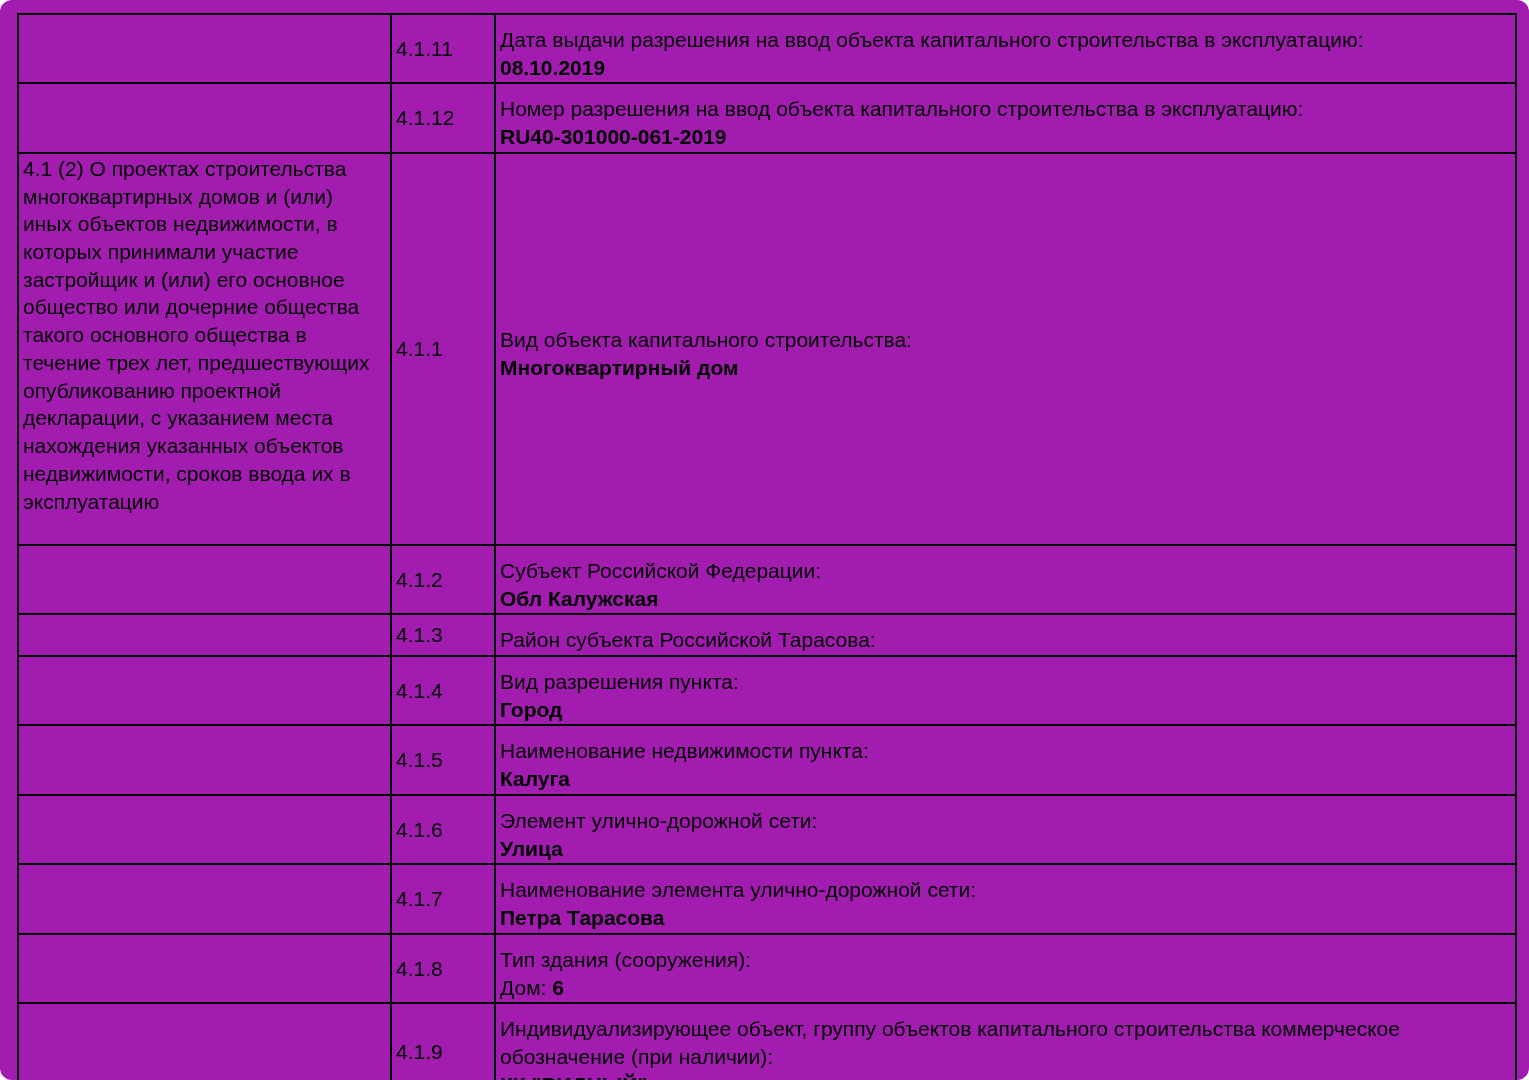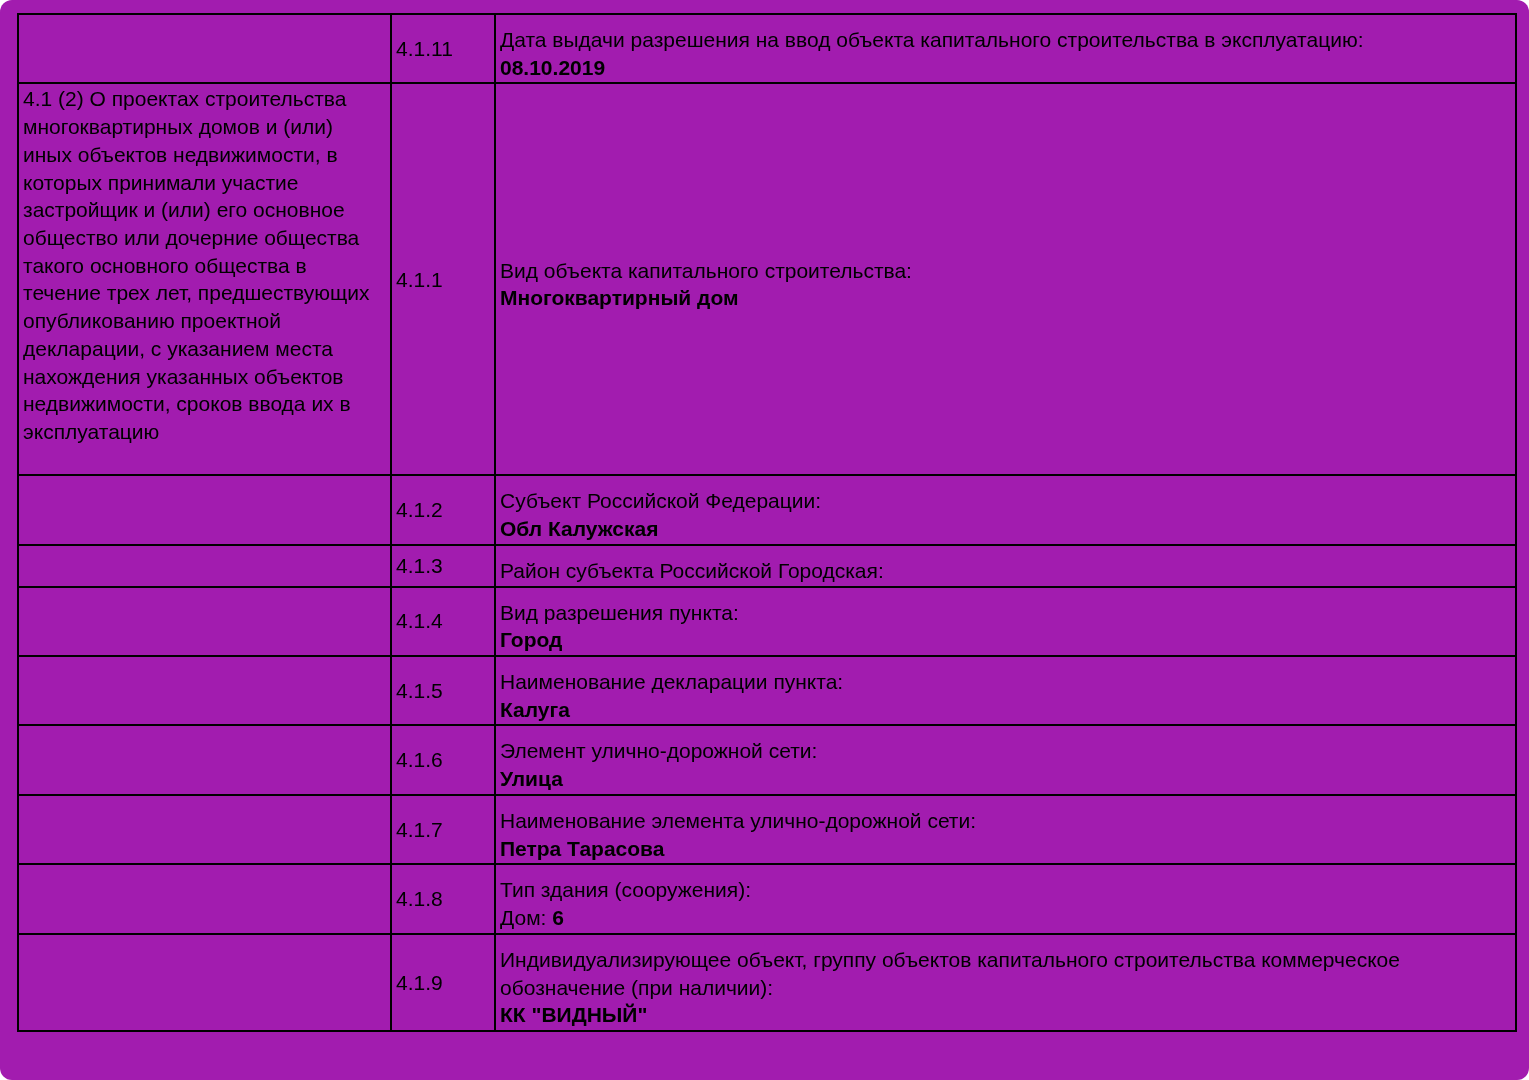--- a/index.html
+++ b/index.html
@@ -51,20 +51,28 @@
 
       <tr style="height:55px">
         <td class="c1"></td>
         <td class="c2">4.1.11</td>
         <td class="c3">
           <div class="field-label">Дата выдачи разрешения на ввод объекта капитального строительства в эксплуатацию:</div>
           <div class="field-value"><span class="vpre"></span><span class="vbold">08.10.2019</span></div>
         </td>
       </tr>
 
+      <tr style="height:60px">
+        <td class="c1"></td>
+        <td class="c2">4.1.12</td>
+        <td class="c3">
+          <div class="field-label">Номер разрешения на ввод объекта капитального строительства в эксплуатацию:</div>
+          <div class="field-value"><span class="vpre"></span><span class="vbold">RU40-301000-061-2019</span></div>
+        </td>
+      </tr>
 
 
       <tr style="height:392px">
         <td class="c1">4.1 (2) О проектах строительства многоквартирных домов и (или) иных объектов недвижимости, в которых принимали участие застройщик и (или) его основное общество или дочерние общества такого основного общества в течение трех лет, предшествующих опубликованию проектной декларации, с указанием места нахождения указанных объектов недвижимости, сроков ввода их в эксплуатацию</td>
         <td class="c2">4.1.1</td>
         <td class="c3">
           <div class="field-label">Вид объекта капитального строительства:</div>
           <div class="field-value"><span class="vpre"></span><span class="vbold">Многоквартирный дом</span></div>
         </td>
       </tr>
@@ -75,39 +83,39 @@
         <td class="c3">
           <div class="field-label">Субъект Российской Федерации:</div>
           <div class="field-value"><span class="vpre"></span><span class="vbold">Обл Калужская</span></div>
         </td>
       </tr>
 
       <tr style="height:28px">
         <td class="c1"></td>
         <td class="c2">4.1.3</td>
         <td class="c3">
-          <div class="field-label">Район субъекта Российской Городская:</div>
+          <div class="field-label">Район субъекта Российской Тарасова:</div>
 
         </td>
       </tr>
 
       <tr style="height:62px">
         <td class="c1"></td>
         <td class="c2">4.1.4</td>
         <td class="c3">
           <div class="field-label">Вид разрешения пункта:</div>
           <div class="field-value"><span class="vpre"></span><span class="vbold">Город</span></div>
         </td>
       </tr>
 
       <tr style="height:58px">
         <td class="c1"></td>
         <td class="c2">4.1.5</td>
         <td class="c3">
-          <div class="field-label">Наименование декларации пункта:</div>
+          <div class="field-label">Наименование недвижимости пункта:</div>
           <div class="field-value"><span class="vpre"></span><span class="vbold">Калуга</span></div>
         </td>
       </tr>
 
       <tr style="height:58px">
         <td class="c1"></td>
         <td class="c2">4.1.6</td>
         <td class="c3">
           <div class="field-label">Элемент улично-дорожной сети:</div>
           <div class="field-value"><span class="vpre"></span><span class="vbold">Улица</span></div>

